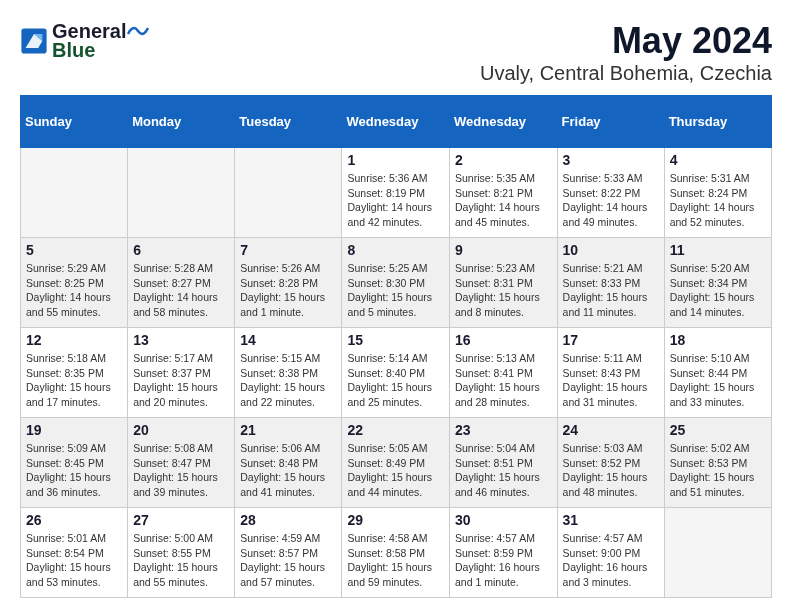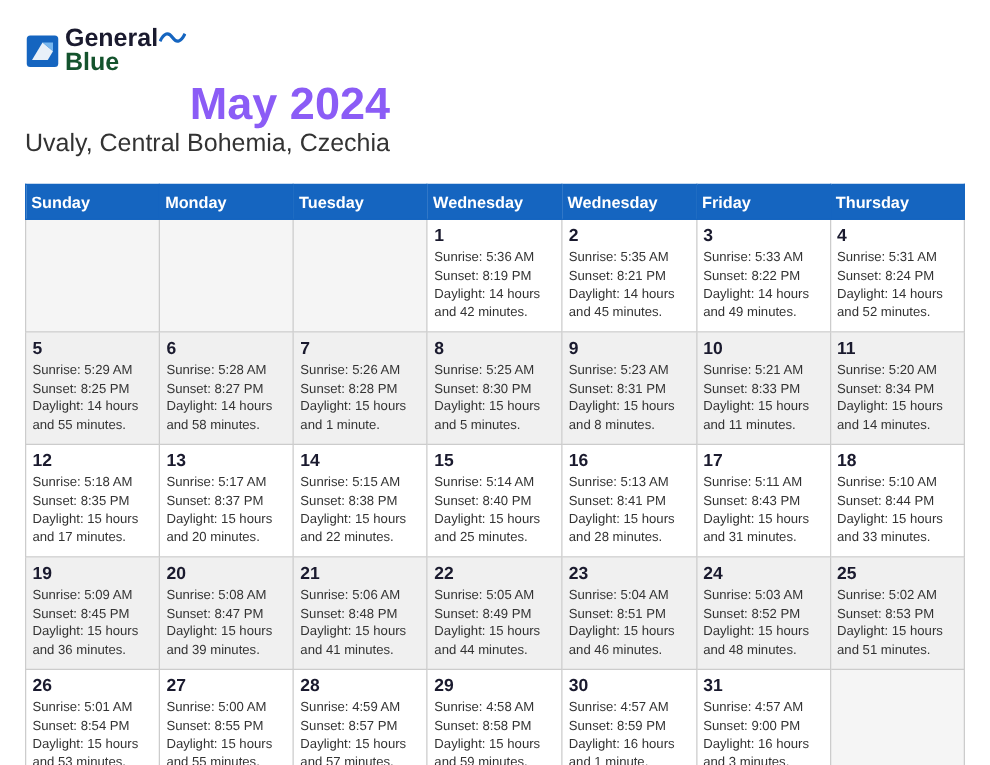--- a/index.html
+++ b/index.html
@@ -7,53 +7,52 @@
       font-family: Arial, sans-serif;
       background: #fff;
       width: 792px;
       min-height: 612px;
       padding: 20px;
     }
     .header {
       display: flex;
       justify-content: space-between;
       align-items: flex-start;
-      margin-bottom: 20px;
-      flex-direction: column;
+      margin-bottom: 10px;
     }
     .logo {
       display: flex;
       align-items: center;
     }
     .logo-icon {
       width: 28px;
       height: 28px;
       margin-right: 4px;
     }
     .title-block {
       text-align: right;
     }
     .month-title {
       font-size: 36px;
       font-weight: bold;
-      color: #8b5cf6;
+      color: #0f172a;
     }
     .location {
       font-size: 20px;
       color: #333;
     }
     .calendar {
       width: 100%;
       border-collapse: collapse;
       font-size: 11px;
     }
     .calendar th {
       background: #1565c0;
       color: #fff;
-      padding: 6px 4px;
+      padding: 18px 4px;
       text-align: left;
       font-size: 13px;
       border: 1px solid #1565c0;
     }
     .calendar td {
       border: 1px solid #ccc;
       vertical-align: top;
       padding: 4px 5px;
       height: 90px;
       width: 108px;

